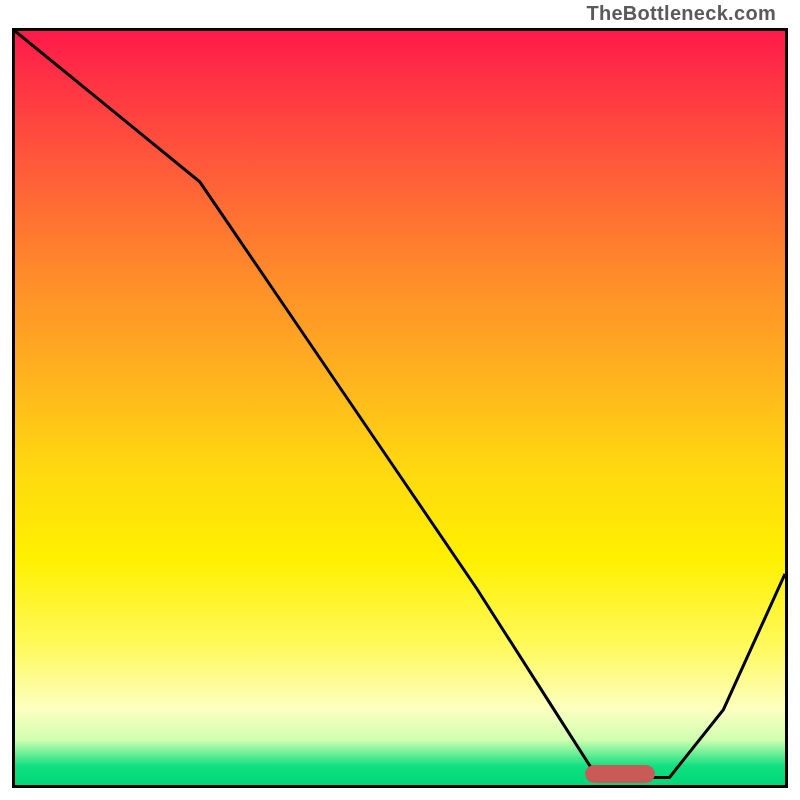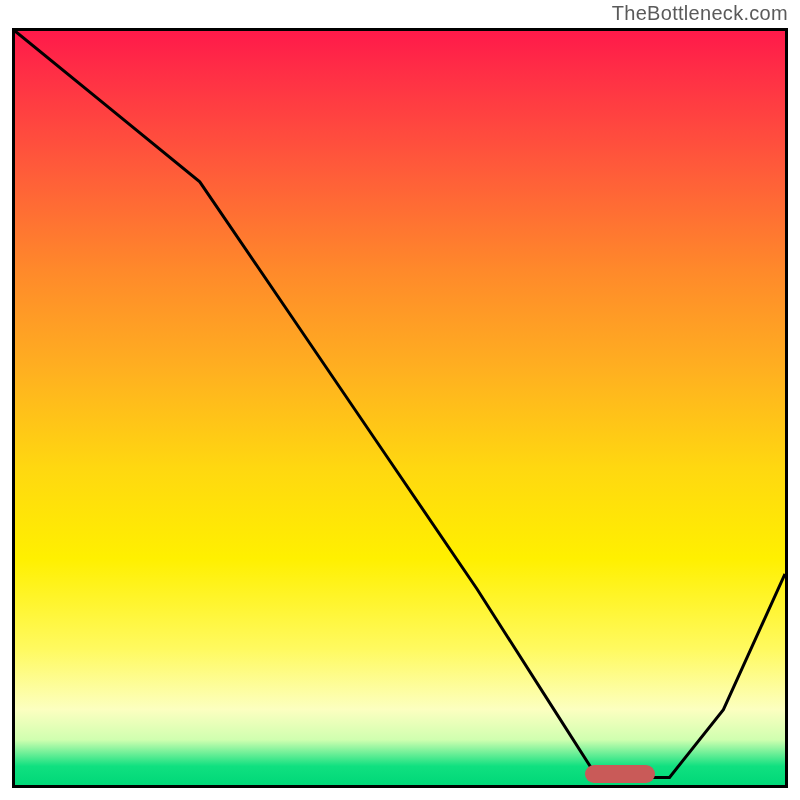--- a/index.html
+++ b/index.html
@@ -7,24 +7,24 @@
     width: 800px;
     height: 800px;
     background: #ffffff;
     font-family: Arial, sans-serif;
     position: relative;
     overflow: hidden;
   }
   .watermark {
     position: absolute;
     top: 2px;
-    right: 12px;
+    right: 24px;
     font-size: 20px;
     color: #5a5a5a;
-    font-weight: 400;
+    font-weight: 700;
     letter-spacing: 0.3px;
     z-index: 10;
   }
   .chart-area {
     position: absolute;
     top: 28px;
     left: 12px;
     width: 776px;
     height: 760px;
     border: 3px solid #000;

